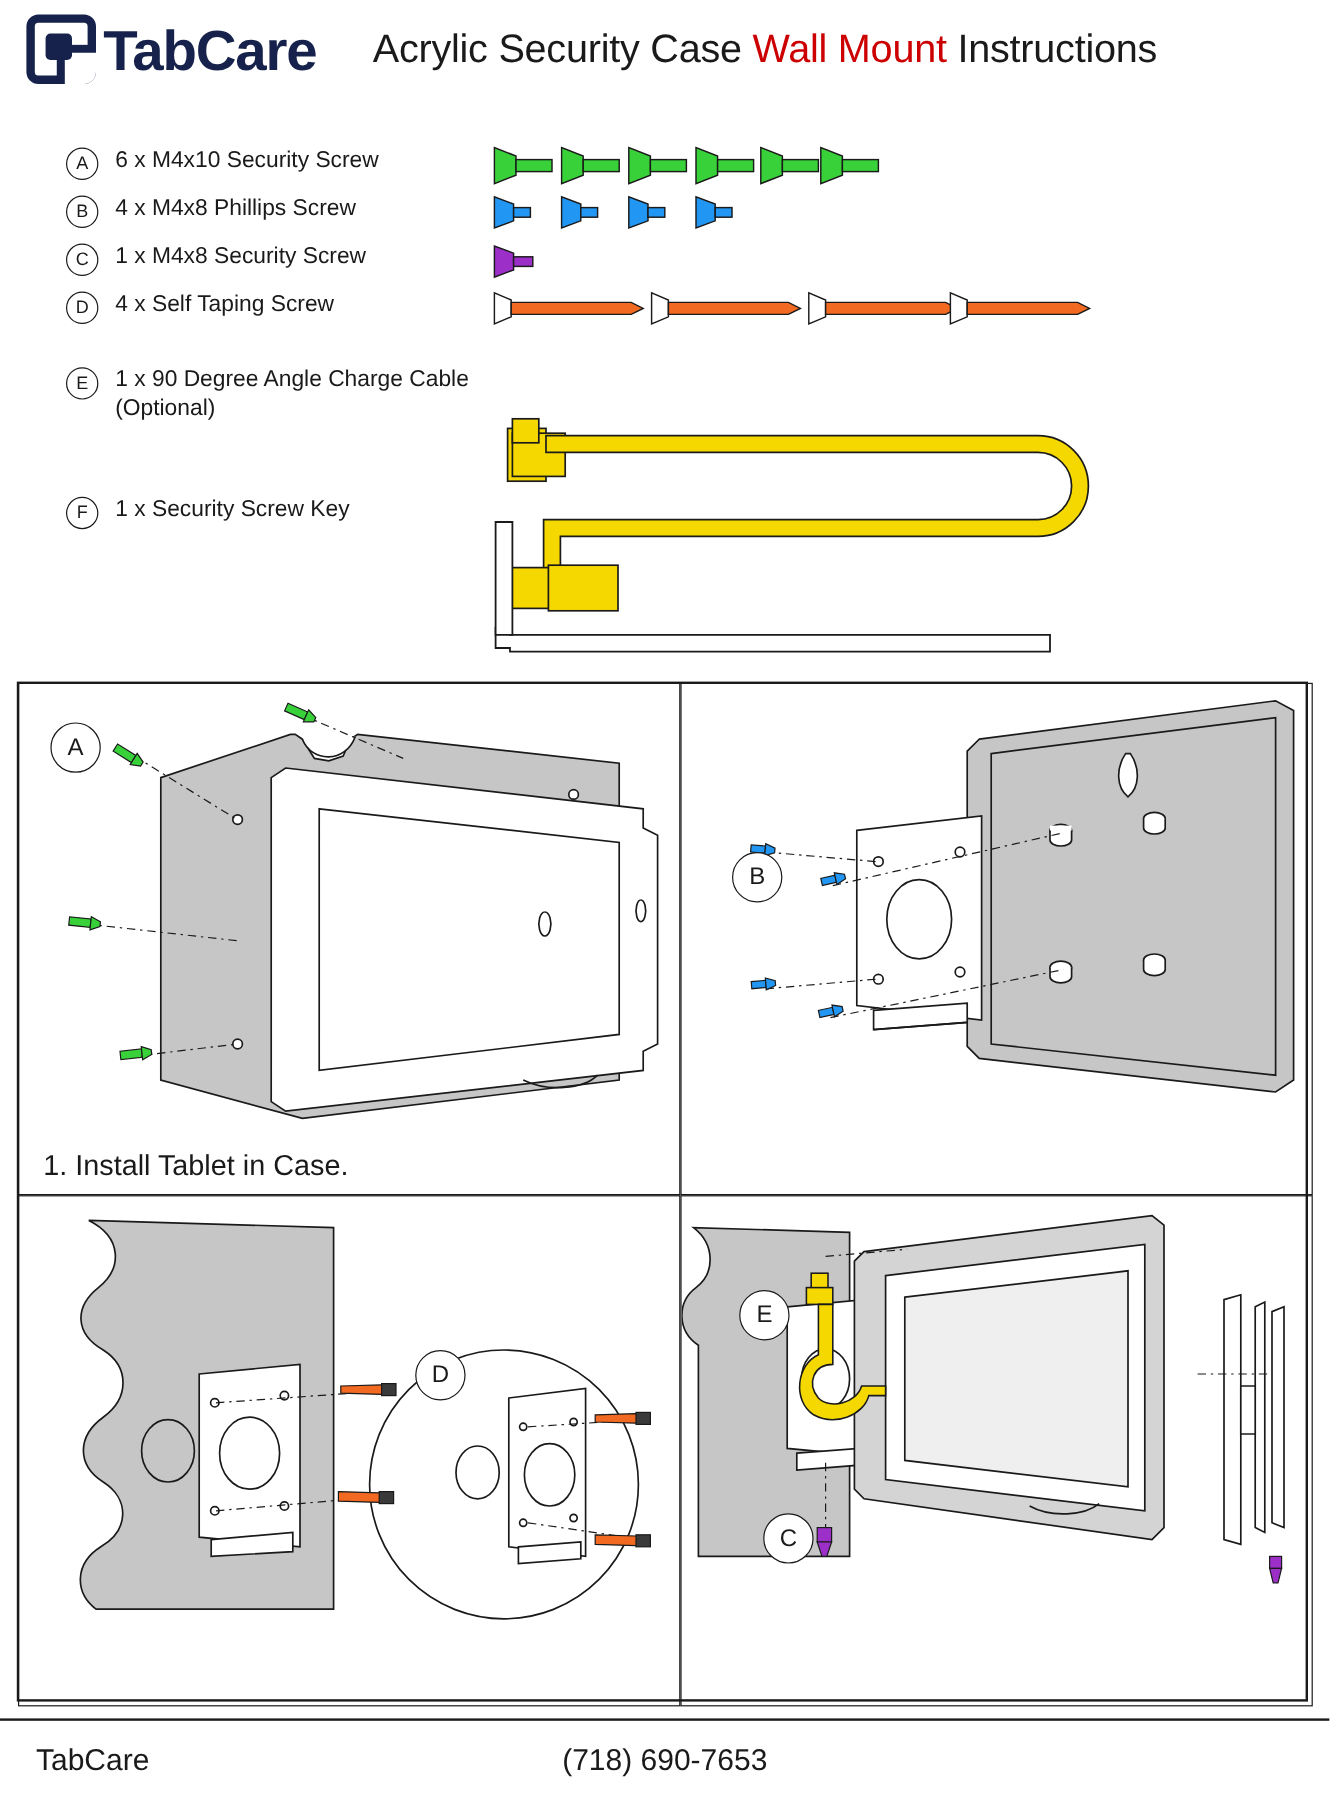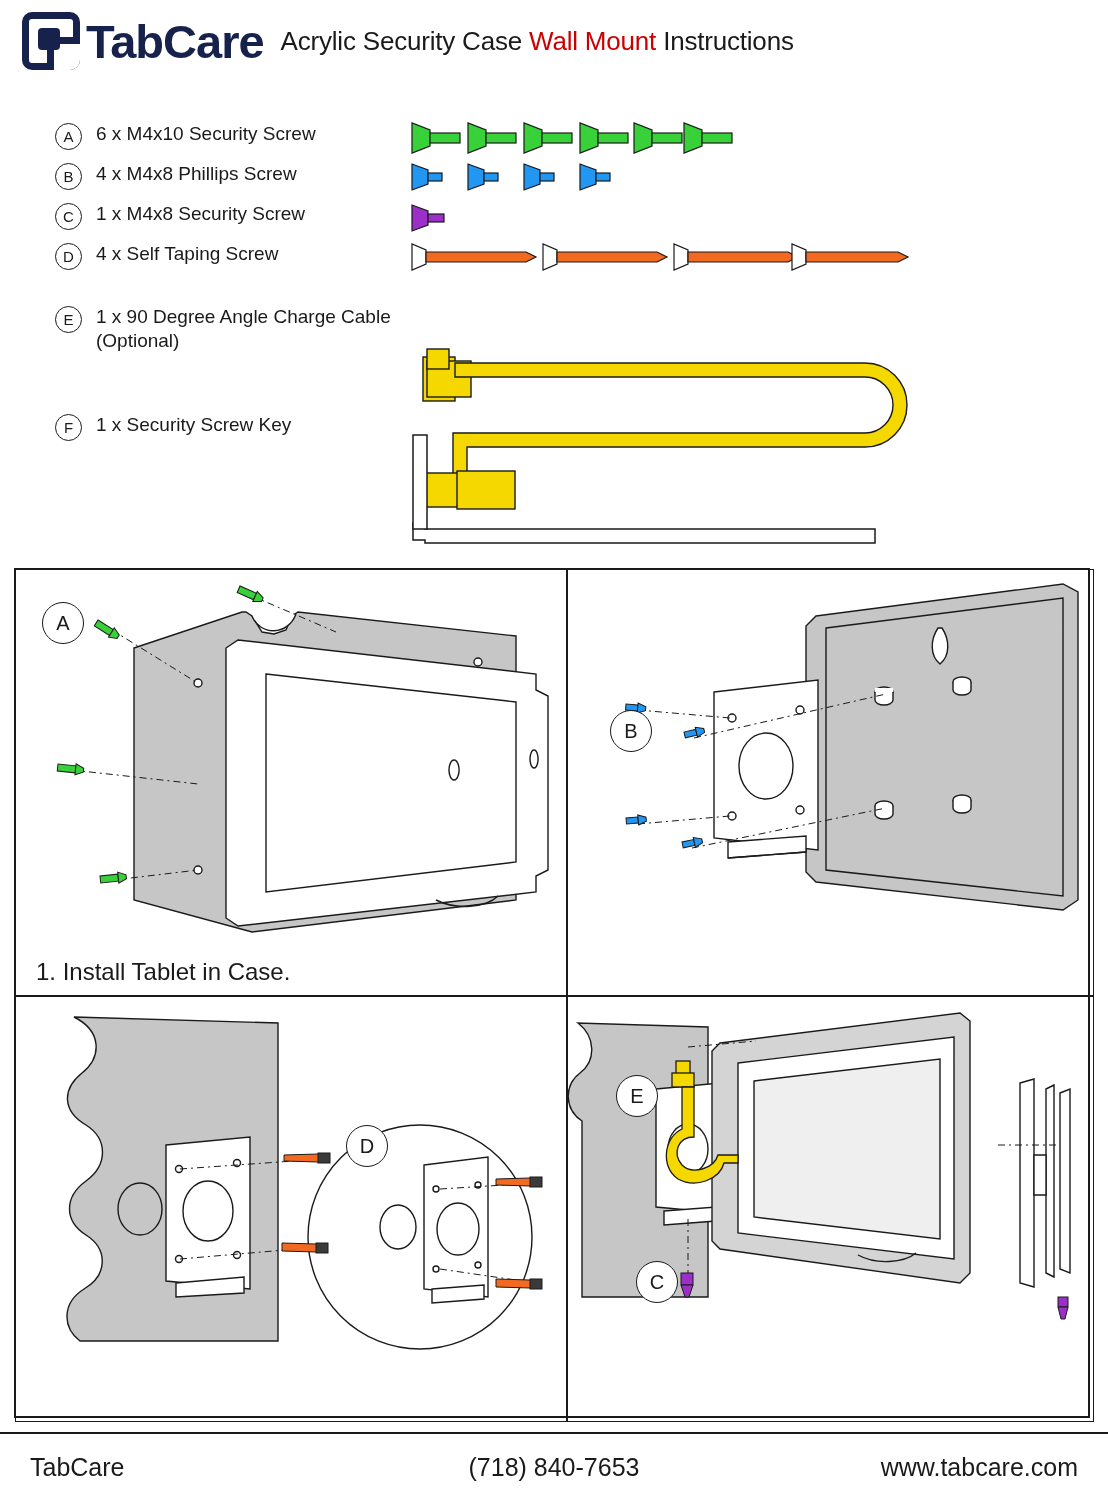--- a/index.html
+++ b/index.html
@@ -49,22 +49,22 @@
   }
   .logo-text {
     font-size: 47px;
     font-weight: bold;
     color: #16224b;
     letter-spacing: -1px;
     margin-left: 6px;
     line-height: 1;
   }
   .header-title {
-    font-size: 26px;
-    margin-left: 17px;
+    font-size: 33px;
+    margin-left: 47px;
     white-space: nowrap;
     letter-spacing: -0.2px;
   }
   .header-title .accent { color: #cc0000; }
 
   
   .parts {
     position: relative;
     height: 480px;
     margin-top: 6px;
@@ -513,15 +513,14 @@
       <g stroke="#1a1a1a" stroke-width="1" fill="#9b2fc8">
         <rect x="490" y="300" width="10" height="10"></rect>
         <path d="M490,310 L500,310 L497,322 L493,322 Z"></path>
       </g>
     </svg>
   </div>
 </div>
 
 <div class="footer">
   <div class="left">TabCare</div>
-  <div class="mid">(718) 840-7653</div>
-  <div class="right">www.tabcare.com</div>
+  <div class="mid">(718) 690-7653</div>
 </div>
 
 </body></html>

